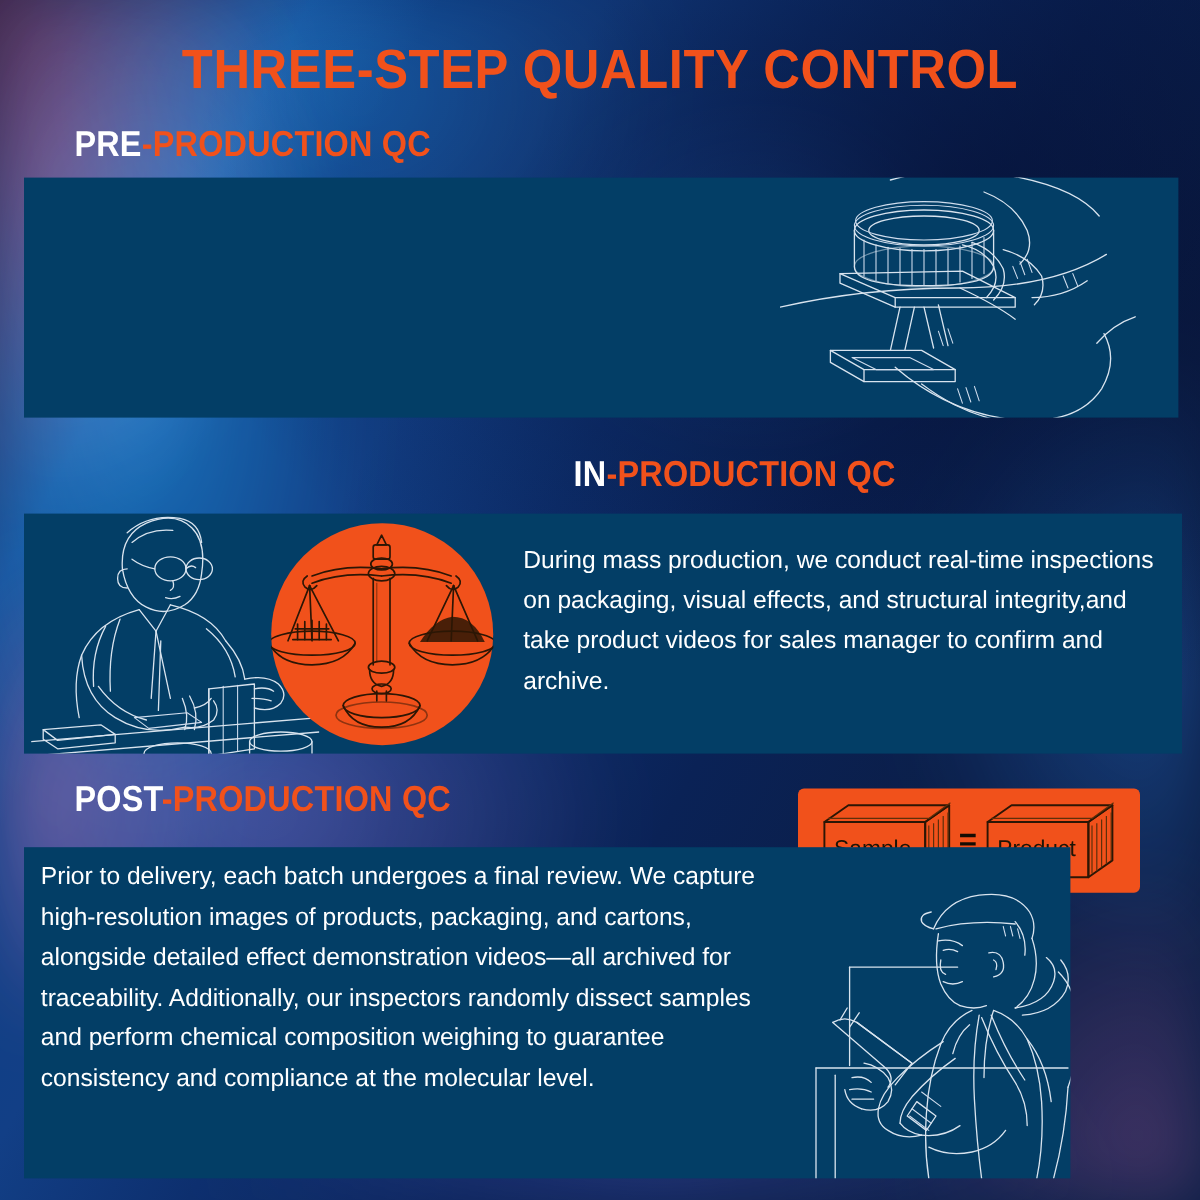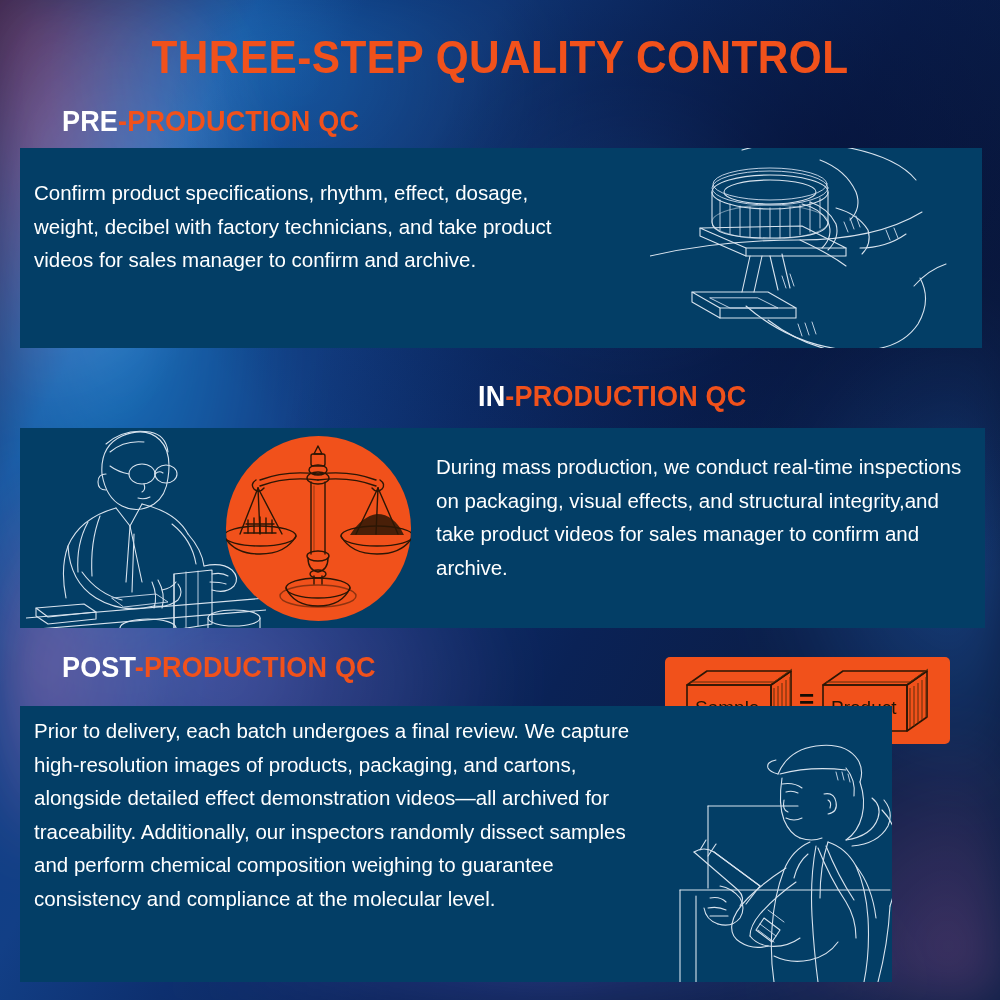--- a/index.html
+++ b/index.html
@@ -164,21 +164,20 @@
   <div class="bg-smear s9"></div>
   <div class="bg-dark"></div>
 
   <div class="main-title">THREE-STEP QUALITY CONTROL</div>
 
   <div class="step-title" id="t1">
     <span class="w">PRE</span><span class="o">-PRODUCTION QC</span>
   </div>
 
   <div class="panel" id="panel1">
-    <div class="body-text" id="p1text">Confirm product specifications, rhythm, effect, dosage, weight, decibel with factory technicians, and take product videos for sales manager to confirm and archive.</div>
 
     <div class="art" style="left:630px; top:-4px;">
       <svg width="352" height="210" viewBox="0 0 352 210">
         <g class="ln">
 
           <ellipse cx="120" cy="48" rx="58" ry="17"></ellipse>
           <ellipse cx="120" cy="48" rx="46" ry="12"></ellipse>
           <path d="M62 48 L62 78 Q62 94 120 94 Q178 94 178 78 L178 48"></path>
           <ellipse cx="120" cy="78" rx="58" ry="17" style="stroke-opacity:.5"></ellipse>
           <g class="ln-f">

